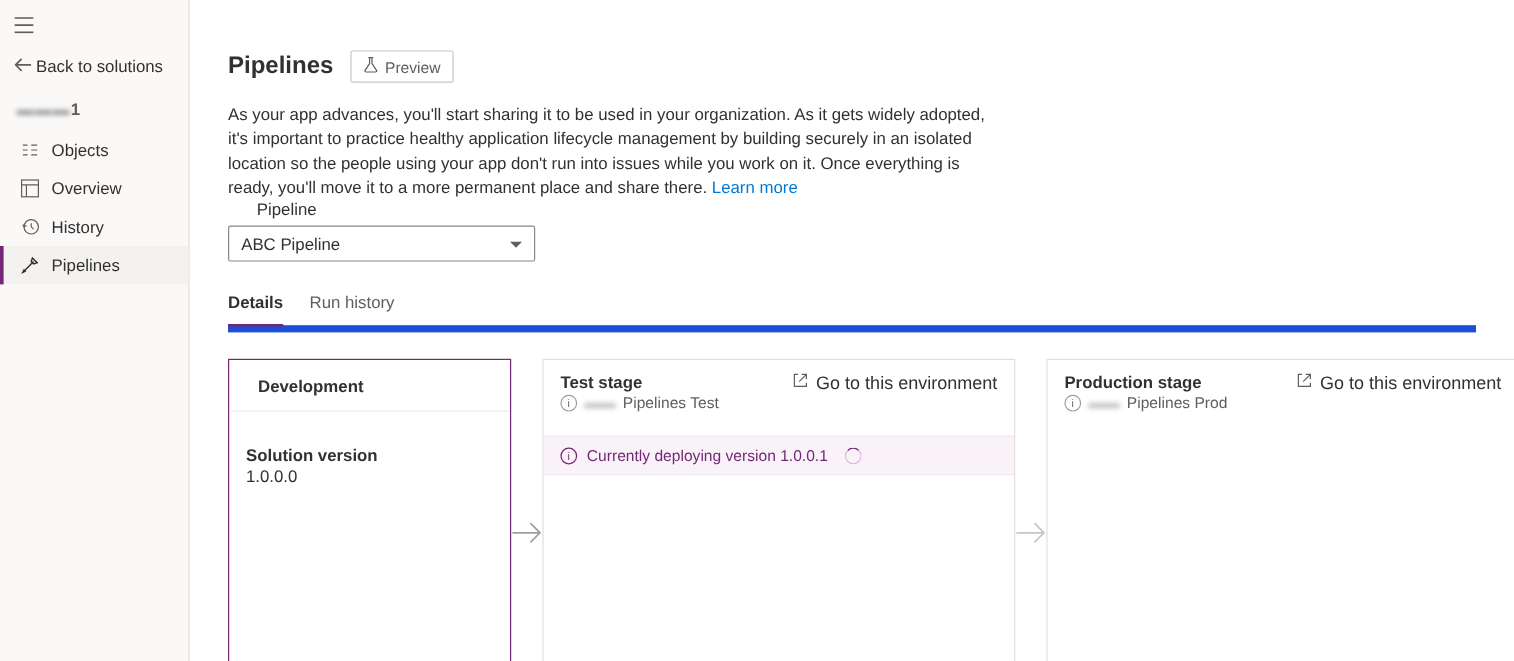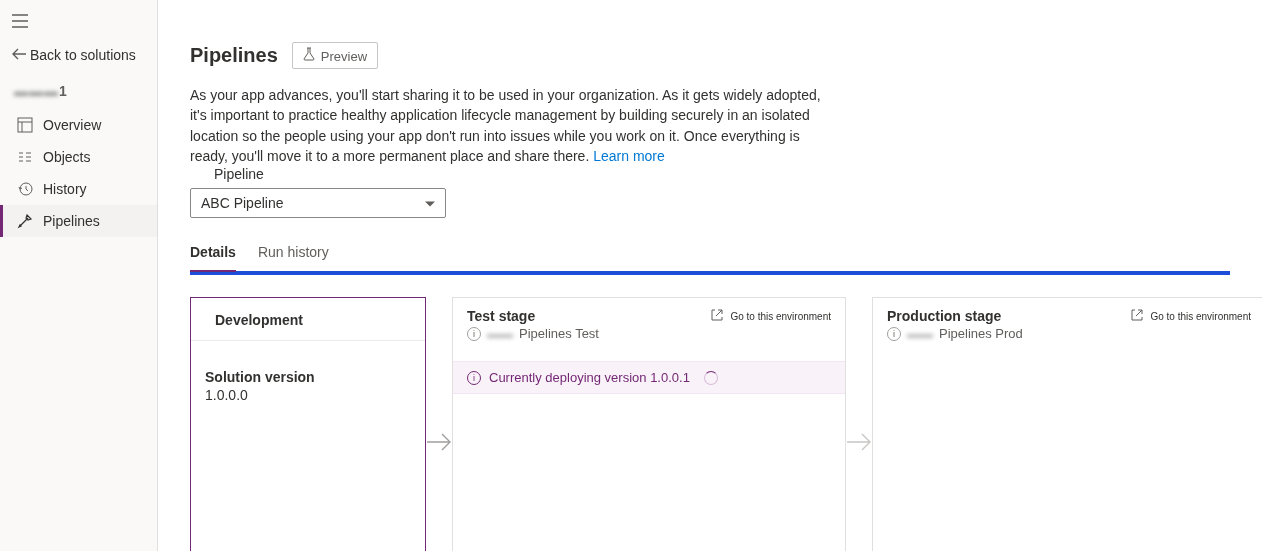--- a/index.html
+++ b/index.html
@@ -77,21 +77,21 @@
   .field-label { font-size:14px; color:#323130; margin-bottom:6px; display:block;margin-left:24px;}
   .dropdown {
     width:256px; border:1px solid #8a8886; border-radius:2px;
     padding:6px 30px 6px 10px; background:#fff; position:relative; cursor:pointer;
     margin-bottom:20px;
   }
   .dropdown::after {
     content:""; position:absolute; right:10px; top:50%; transform:translateY(-30%);
     border-left:5px solid transparent; border-right:5px solid transparent; border-top:5px solid #605e5c;
   }
-  .tabs { display:flex; gap:22px; border-bottom:4px solid #1d4ed8; margin-bottom:22px;}
+  .tabs { display:flex; gap:22px; border-bottom:6px solid #1d4ed8; margin-bottom:22px;}
   .tab { padding:6px 0 10px 0; cursor:pointer; color:#605e5c; font-size:14px;}
   .tab.active { color:#323130; font-weight:600; border-bottom:2px solid #742774; margin-bottom:-1px;}
 
   
   .stages-row { display:flex; align-items:stretch; }
   .card {
     width:236px; height:290px; border:1px solid #e1dfdd; background:#fff;
     display:flex; flex-direction:column;
     flex-shrink:0;
   }
@@ -107,21 +107,21 @@
   .stage-card {
     width:394px; border:1px solid #e1dfdd; background:#fff; height:290px;
     display:flex; flex-direction:column; position:relative; flex-shrink:0;
   }
   .stage-header {
     padding:10px 14px 14px 14px; display:flex; justify-content:space-between; align-items:flex-start;
   }
   .stage-header-left {}
   .stage-title { font-weight:600; font-size:14px;}
   .stage-sub { display:flex; align-items:center; gap:6px; color:#605e5c; font-size:13px; margin-top:2px;}
-  .env-link { display:flex; align-items:center; gap:6px; color:#323130; font-size:10px; cursor:pointer;}
+  .env-link { display:flex; align-items:center; gap:6px; color:#323130; font-size:15px; cursor:pointer;}
   .deploy-banner {
     background:#f9f3f9; border-top:1px solid #f3e6f3; border-bottom:1px solid #f3e6f3;
     padding:8px 14px; display:flex; align-items:center; gap:8px; color:#742774; font-size:13px;
     margin-top:6px;
   }
   .spinner {
     width:14px; height:14px; border:1.5px solid #d8bcd8; border-top-color:#742774;
     border-radius:50%; animation:spin 1s linear infinite; margin-left:6px;
   }
   @keyframes spin { to { transform:rotate(360deg);} }
@@ -156,33 +156,33 @@
     </span>
     <span>Back to solutions</span>
   </div>
   <div class="solution-name">
     <span class="blur">▬▬▬</span><span>1</span>
   </div>
 
   <div class="nav-item">
     <span class="nav-icon">
       <svg width="16" height="16" viewBox="0 0 16 16">
-          <rect x="1" y="1" width="14" height="14" fill="none" stroke="#605e5c"></rect>
-          <path stroke="#605e5c" d="M1 5h14M5 5v10"></path>
-        </svg>
-    </span>
-    <span>Overview</span>
+          <path stroke="#605e5c" fill="none" d="M2 4h4M2 8h4M2 12h4M9 4h5M9 8h5M9 12h5"></path>
+        </svg>
+    </span>
+    <span>Objects</span>
   </div>
   <div class="nav-item">
     <span class="nav-icon">
       <svg width="16" height="16" viewBox="0 0 16 16">
-          <path stroke="#605e5c" fill="none" d="M2 4h4M2 8h4M2 12h4M9 4h5M9 8h5M9 12h5"></path>
-        </svg>
-    </span>
-    <span>Objects</span>
+          <rect x="1" y="1" width="14" height="14" fill="none" stroke="#605e5c"></rect>
+          <path stroke="#605e5c" d="M1 5h14M5 5v10"></path>
+        </svg>
+    </span>
+    <span>Overview</span>
   </div>
   <div class="nav-item">
     <span class="nav-icon">
       <svg width="16" height="16" viewBox="0 0 16 16">
           <circle cx="9" cy="8" r="6" fill="none" stroke="#605e5c"></circle>
           <path stroke="#605e5c" fill="none" d="M9 5v3l2 2M2 6l1 2 2-1"></path>
         </svg>
     </span>
     <span>History</span>
   </div>

